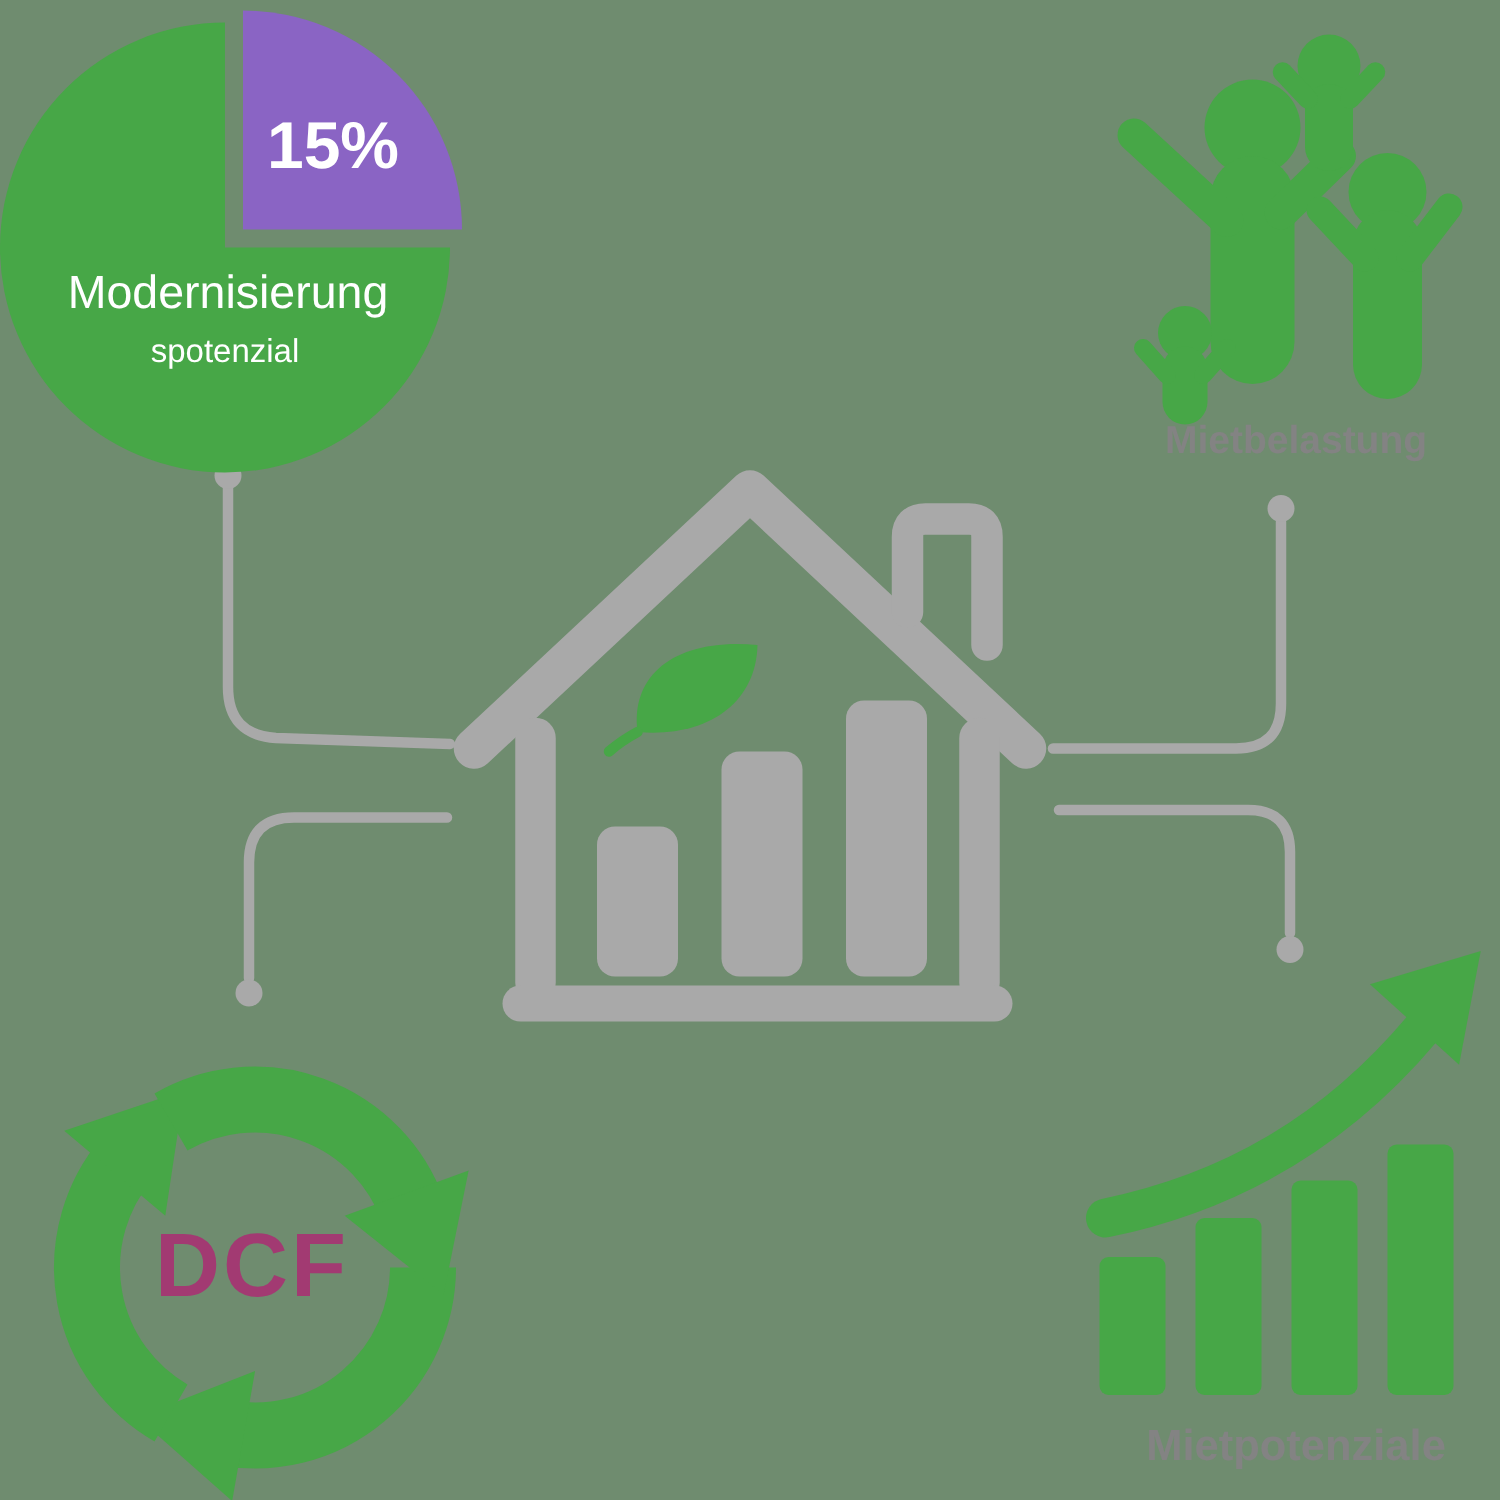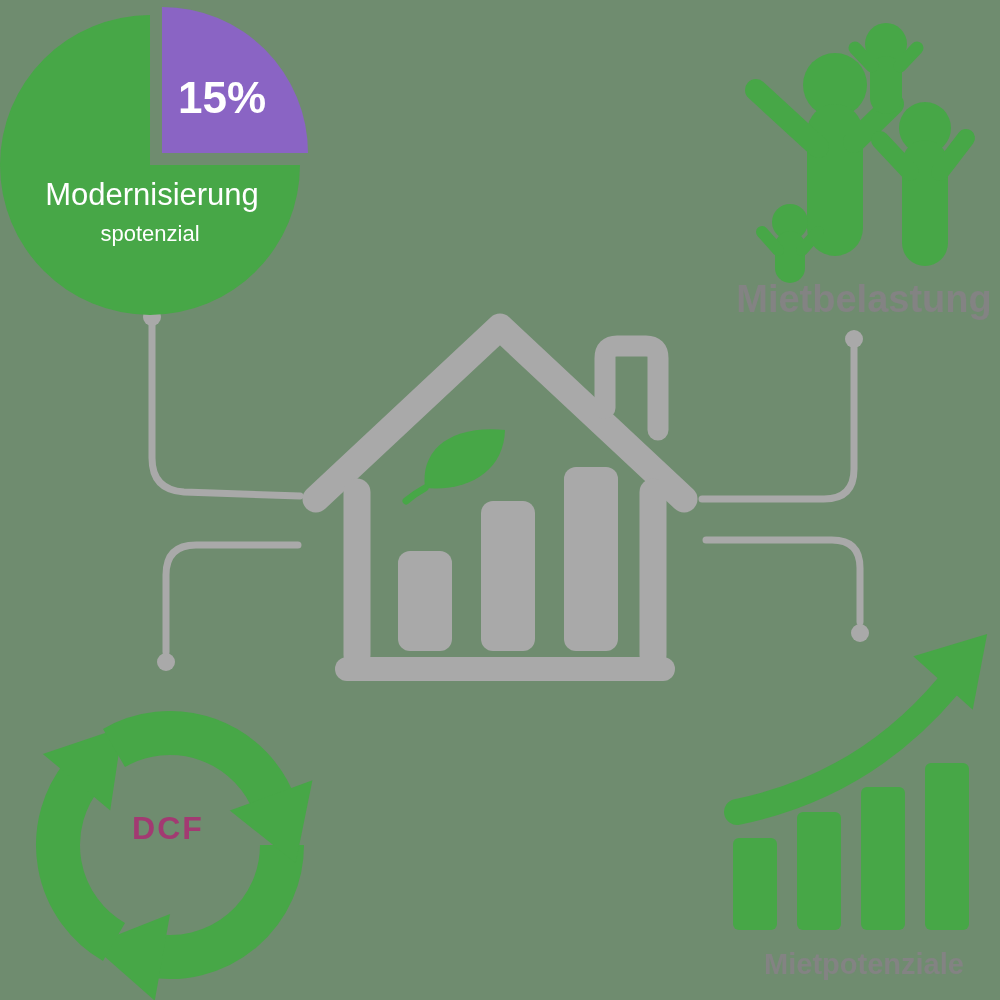--- a/index.html
+++ b/index.html
@@ -16,23 +16,23 @@
   .fill-purple{fill:var(--c-purple)}
   .arm{stroke:var(--c-green);fill:none;stroke-linecap:round}
   .house{stroke:var(--c-gray);fill:none;stroke-linecap:round;stroke-linejoin:round}
   .conn{stroke:var(--c-gray);fill:none;stroke-width:7;stroke-linecap:round}
   .cyc{stroke:var(--c-green);fill:none;stroke-width:44;stroke-linecap:butt}
 
   .txt{position:absolute;transform:translateX(-50%);white-space:nowrap;line-height:1.1}
   .t-percent{left:222px;top:74px;font-size:44px;font-weight:bold;color:var(--c-white)}
   .t-mod1{left:152px;top:178px;font-size:31px;color:var(--c-white)}
   .t-mod2{left:150px;top:222px;font-size:22px;color:var(--c-white)}
-  .t-mietb{left:864px;top:279px;font-size:38px;font-weight:bold;color:var(--c-label)}
+  .t-mietb{left:864px;top:279px;font-size:26px;font-weight:bold;color:var(--c-label)}
   .t-mietp{left:864px;top:949px;font-size:29px;font-weight:bold;color:var(--c-label)}
-  .t-dcf{left:168px;top:811px;font-size:32px;font-weight:800;letter-spacing:2px;color:var(--c-dcf)}
+  .t-dcf{left:168px;top:811px;font-size:60px;font-weight:800;letter-spacing:2px;color:var(--c-dcf)}
 </style>
 </head>
 <body>
 
 <div class="canvas">
 
   <svg class="gfx" viewBox="0 0 1000 1000" aria-hidden="true">
 
     <g>
       <path class="conn" d="M 152 320 L 152 458 Q 152 490 184 492 L 300 496"></path>

